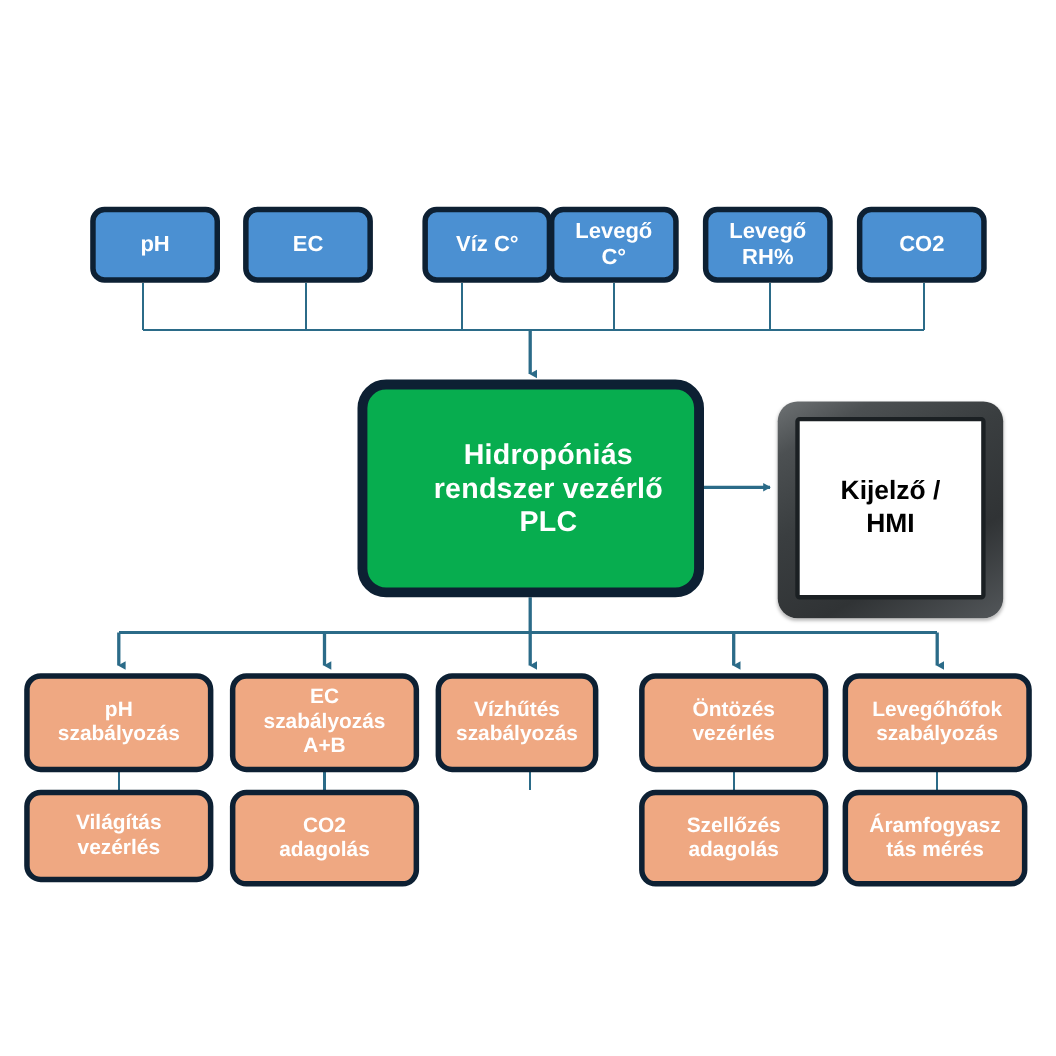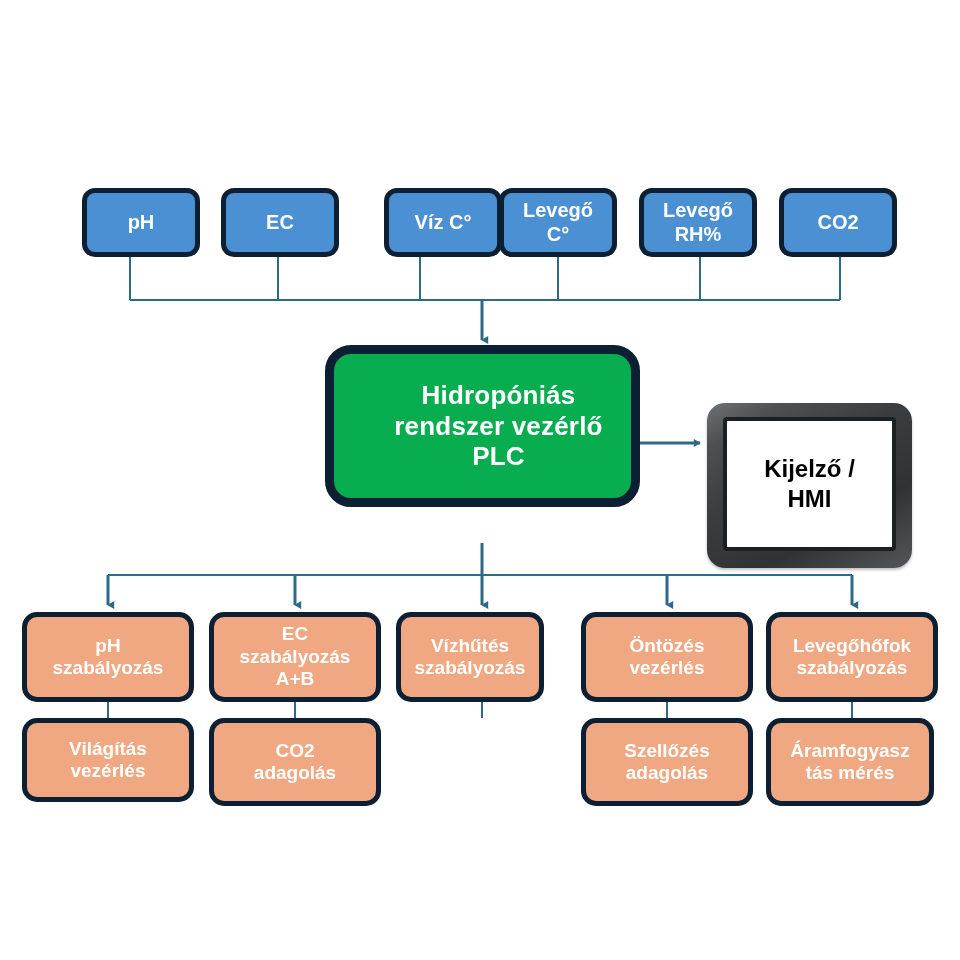--- a/index.html
+++ b/index.html
@@ -158,27 +158,27 @@
 C°</span>
   </div>
   <div class="node sensor" style="left:639px; top:188px; width:118px; height:69px;">
     <span>Levegő
 RH%</span>
   </div>
   <div class="node sensor" style="left:779px; top:188px; width:118px; height:69px;">
     <span>CO2</span>
   </div>
 
-  <div class="node plc" style="left:325px; top:345px; width:315px; height:162px;padding-left:32px;">
+  <div class="node plc" style="left:325px; top:345px; width:315px; height:198px;padding-left:32px;">
     <span>Hidropóniás
 rendszer vezérlő
 PLC</span>
   </div>
 
-  <div class="hmi-device" style="left:707px; top:365px; width:205px; height:165px;margin-top:38px;">
+  <div class="hmi-device" style="left:707px; top:365px; width:205px; height:197px;">
     <div class="hmi-inner">
       <span>Kijelző /
 HMI</span>
     </div>
   </div>
 
   <div class="node actuator" style="left:22px; top:612px; width:172px; height:90px;">
     <span>pH
 szabályozás</span>
   </div>

